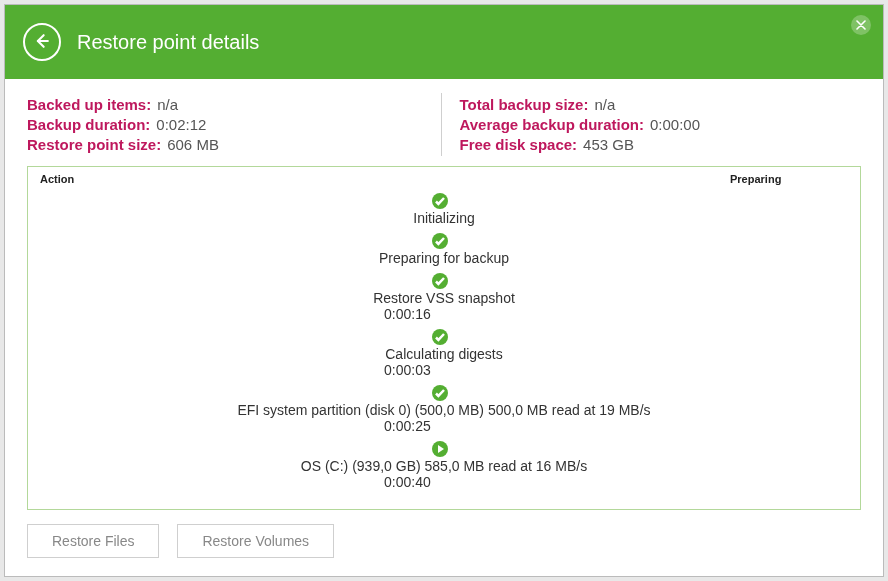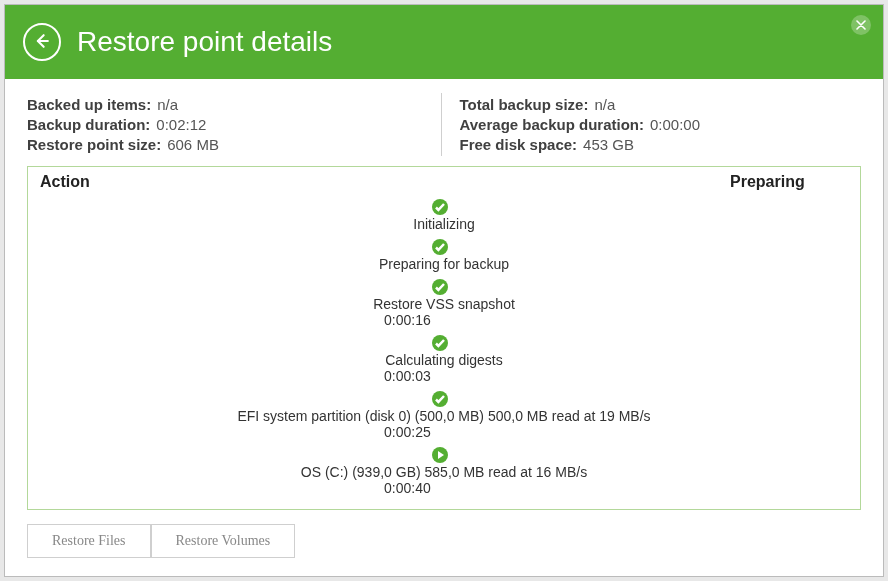--- a/index.html
+++ b/index.html
@@ -34,21 +34,21 @@
     border: 2px solid #ffffff;
     border-radius: 50%;
     display: flex;
     align-items: center;
     justify-content: center;
     cursor: pointer;
     margin-right: 16px;
   }
   .back-circle svg { width: 20px; height: 20px; }
   .title-text {
-    font-size: 28px;
+    font-size: 20px;
     font-weight: 300;
   }
   .close-btn {
     position: absolute;
     top: 10px; right: 12px;
     width: 20px; height: 20px;
     border-radius: 50%;
     background: rgba(255,255,255,0.25);
     display: flex;
     align-items: center;
@@ -70,33 +70,33 @@
     flex: 1;
   }
   .stats-col.left { border-right: 1px solid #cfcfcf; padding-right: 12px; }
   .stats-col.right { padding-left: 18px; }
   .stat-row {
     display: flex;
     align-items: baseline;
     margin: 3px 0;
     font-size: 15px;
   }
-  .stat-label { font-weight: 700; color: #404040; margin-right: 6px; }
+  .stat-label { font-weight: 700; color: #be185d; margin-right: 6px; }
   .stat-value { color: #555; }
   .actions-box {
     border: 1px solid #b3d89a;
     flex: 1;
     padding: 6px 10px 6px 10px;
     overflow: hidden;
   }
   .actions-header {
     display: flex;
     font-weight: 700;
     color: #222;
-    font-size: 16px;
+    font-size: 11px;
     margin-bottom: 4px;
   }
   .col-action { flex: 1; padding-left: 2px; }
   .col-duration { width: 120px; }
   .action-row {
     display: flex;
     align-items: center;
     padding: 3px 0;
     font-size: 14px;
     color: #333;
@@ -105,22 +105,21 @@
   .action-row .icon {
     width: 18px; height: 18px;
     margin-right: 8px;
     flex-shrink: 0;
   }
   .action-row .name { flex: 1; }
   .action-row .dur { width: 120px; color: #333; }
   .footer {
     padding-top: 14px;
     display: flex;
-    gap: 0;
-    font-family: Liberation Serif, serif;
+    gap: 18px;
   }
   .btn {
     border: 1px solid #cfcfcf;
     background: #fff;
     color: #888;
     padding: 8px 24px;
     font-size: 14px;
     cursor: pointer;
     font-family: inherit;
   }

